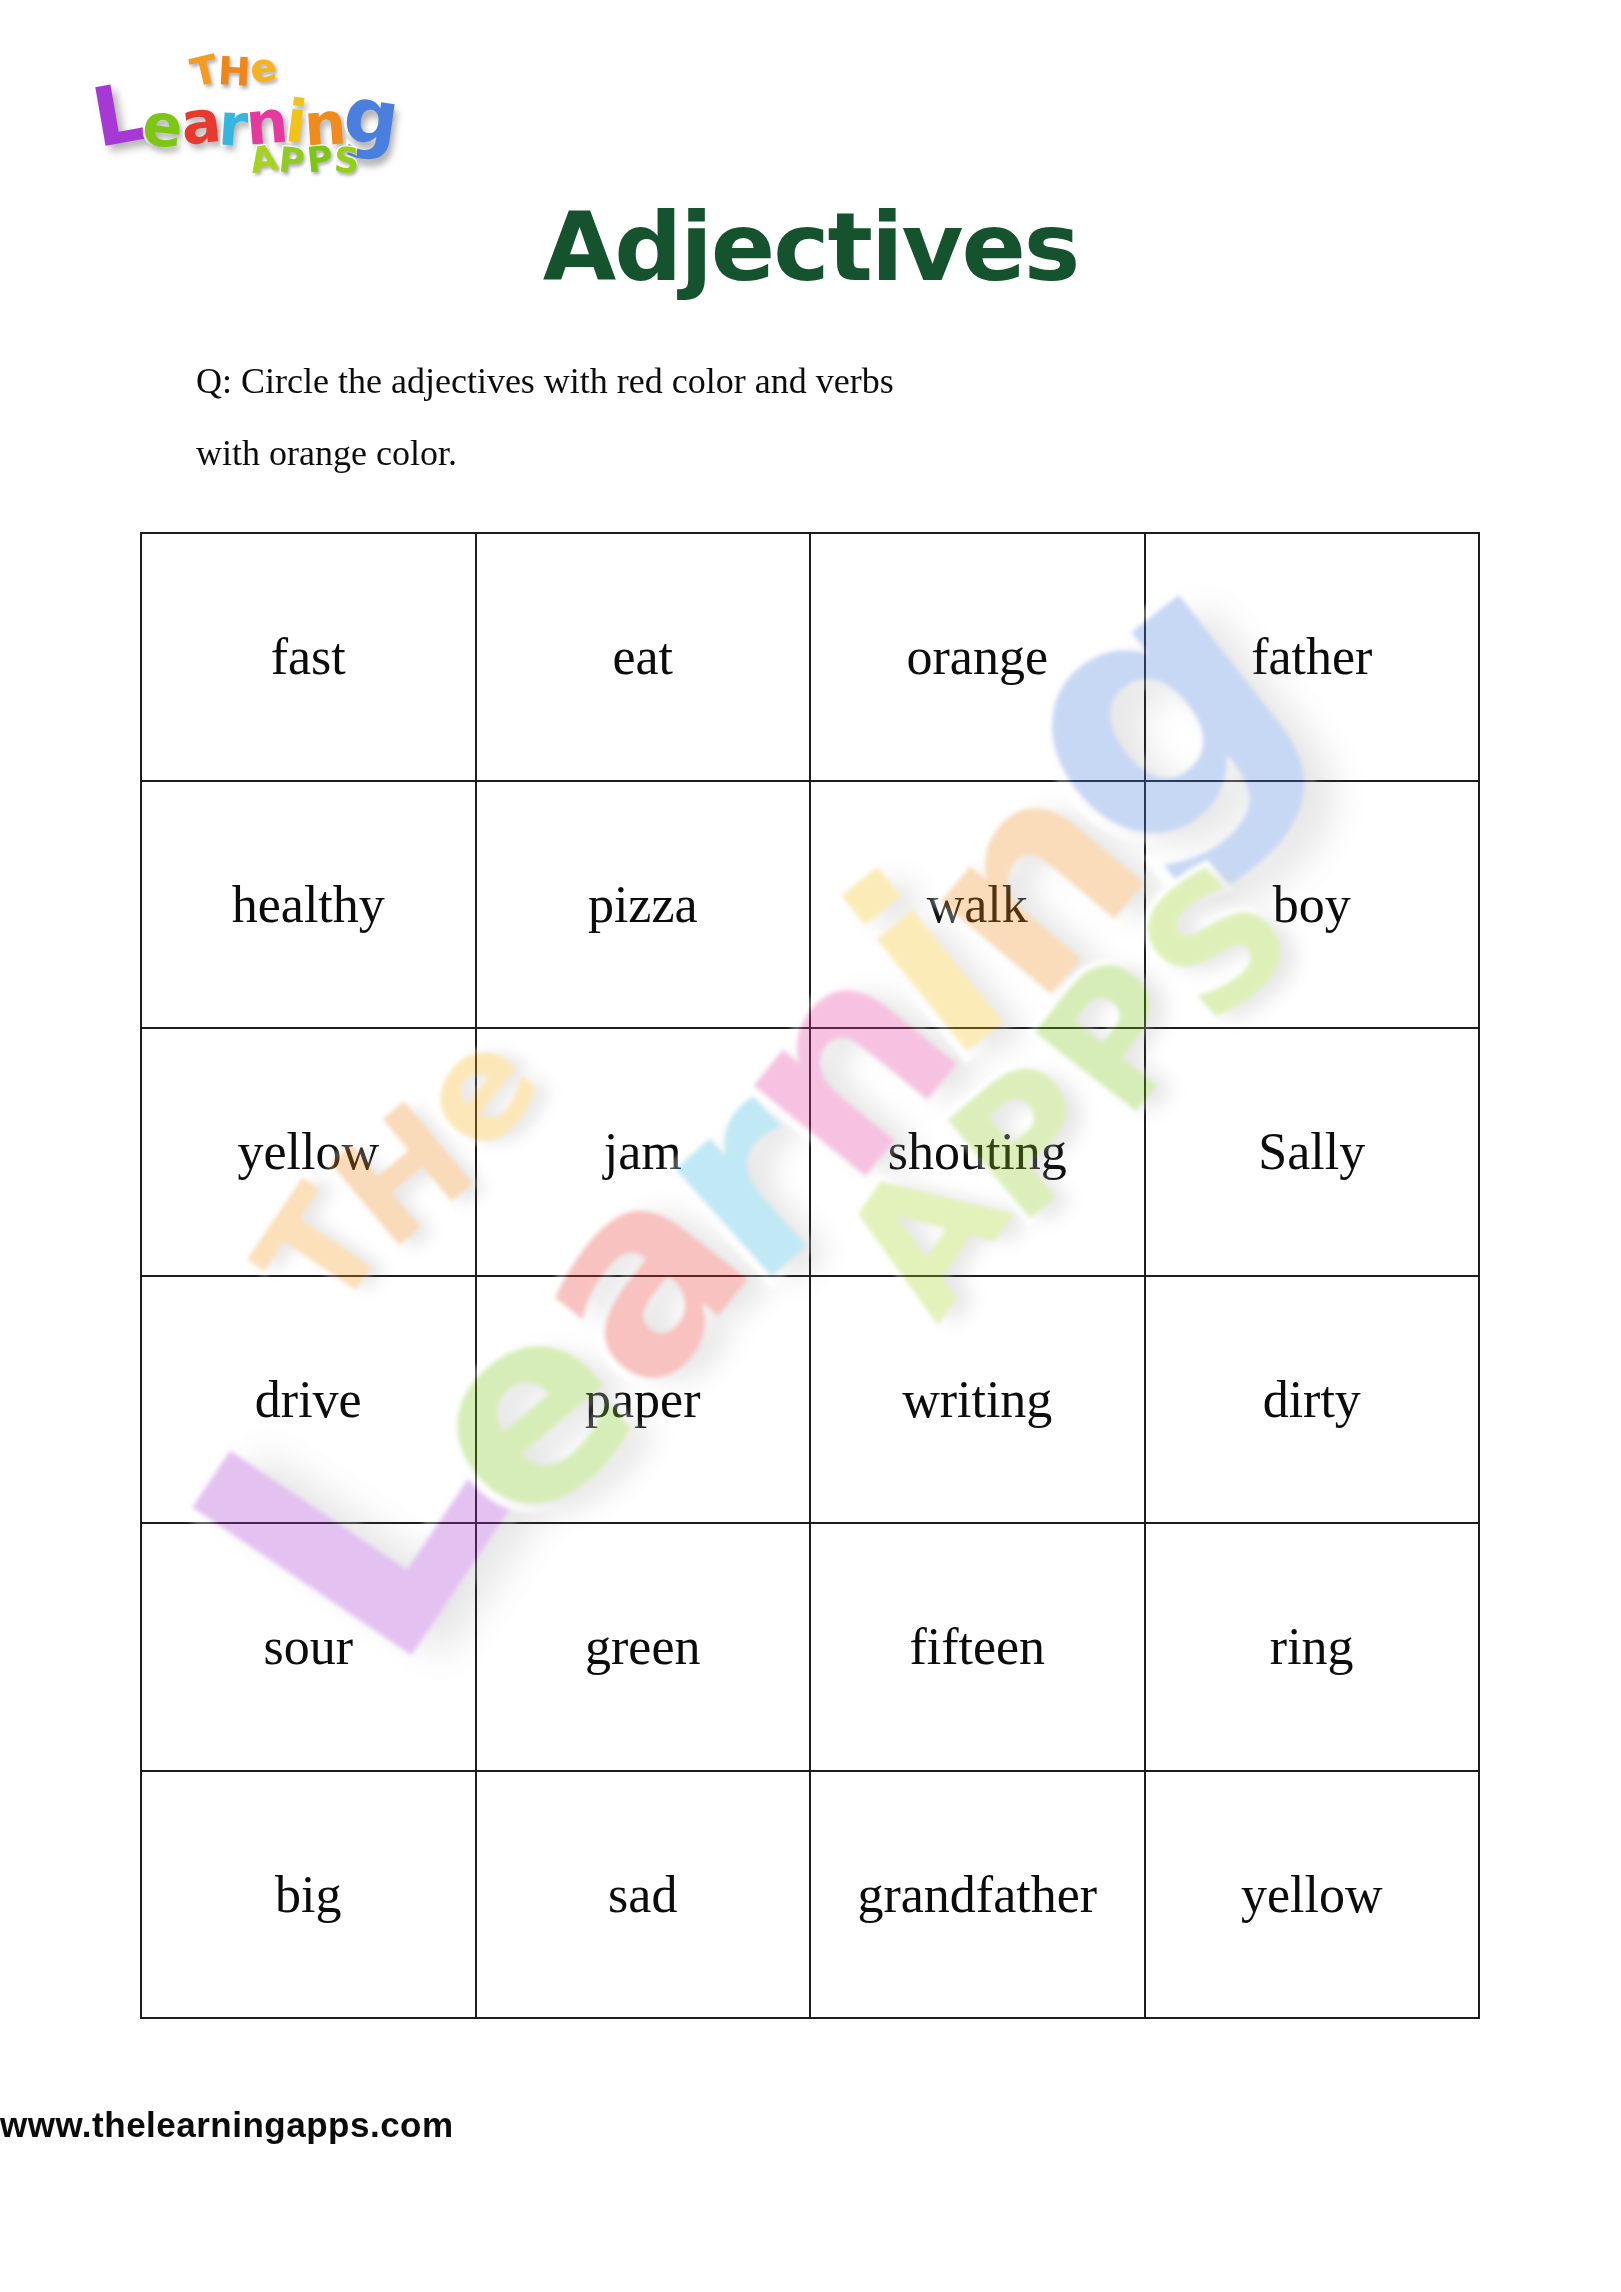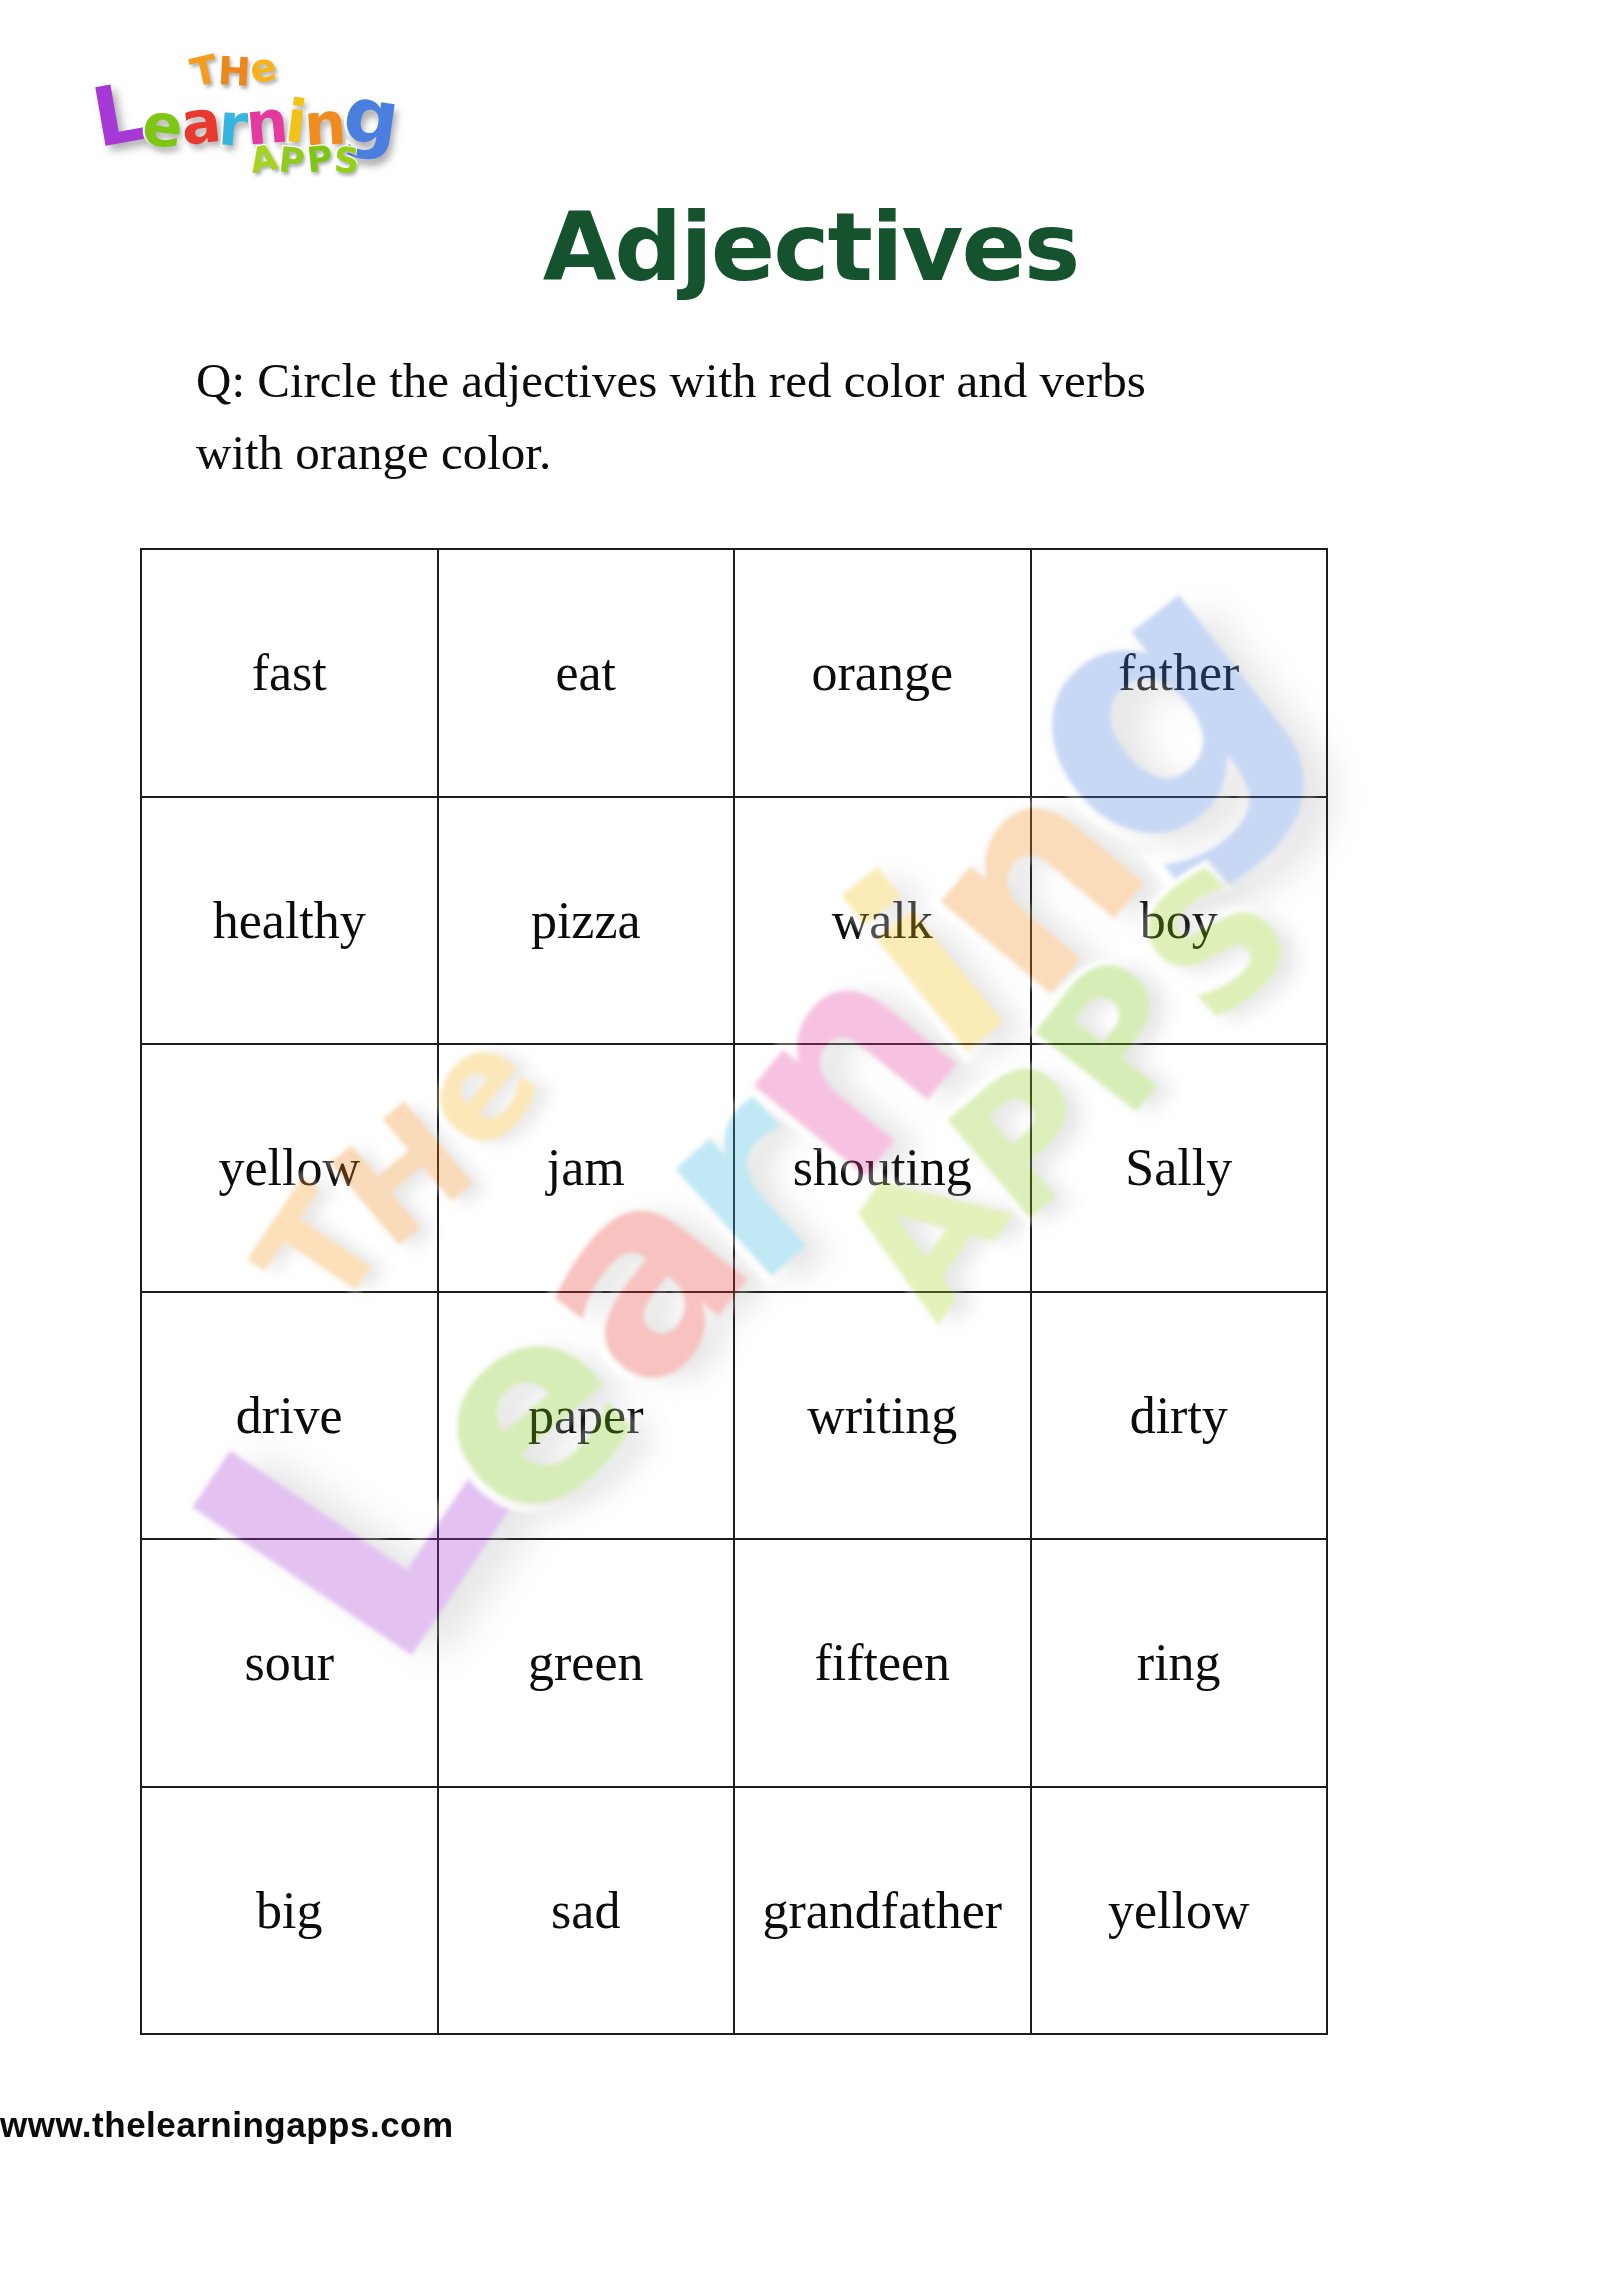--- a/index.html
+++ b/index.html
@@ -64,28 +64,28 @@
     text-align: center;
     font-family: "DejaVu Sans", sans-serif;
     font-weight: bold;
     font-size: 95px;
     letter-spacing: -2px;
     color: #14532d;
     z-index: 2;
   }
   .question {
     position: absolute; left: 196px; top: 345px; width: 1274px;
-    font-size: 49px;
+    font-size: 36px;
     line-height: 72px;
     color: #0c0c0c;
     z-index: 2;
   }
   table.words {
-    position: absolute; left: 140px; top: 548px;
-    width: 1188px; height: 1487px;
+    position: absolute; left: 140px; top: 532px;
+    width: 1340px; height: 1487px;
     border-collapse: collapse;
     table-layout: fixed;
     z-index: 2;
     background: transparent;
   }
   table.words td {
     border: 2px solid #1d1d1d;
     border-top-width: 2.9px;
     border-bottom-width: 2.9px;
     text-align: center;

